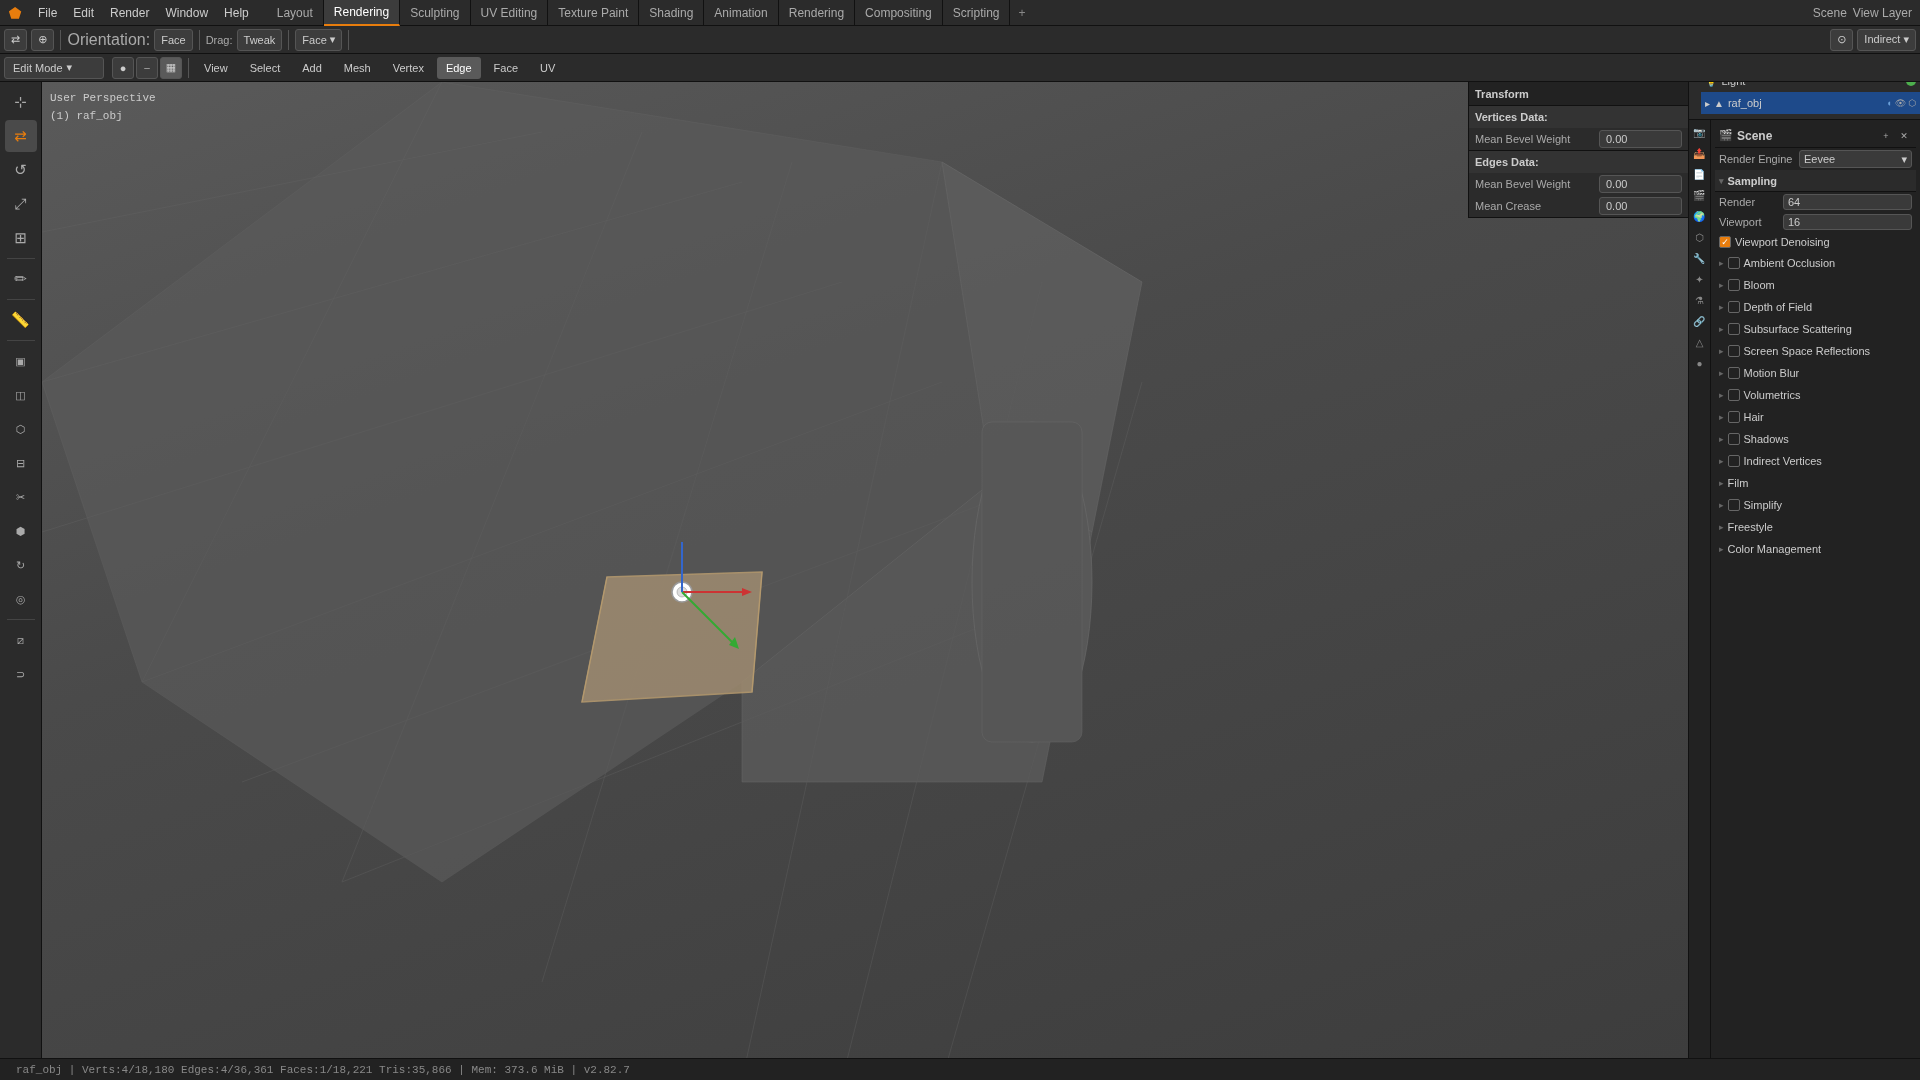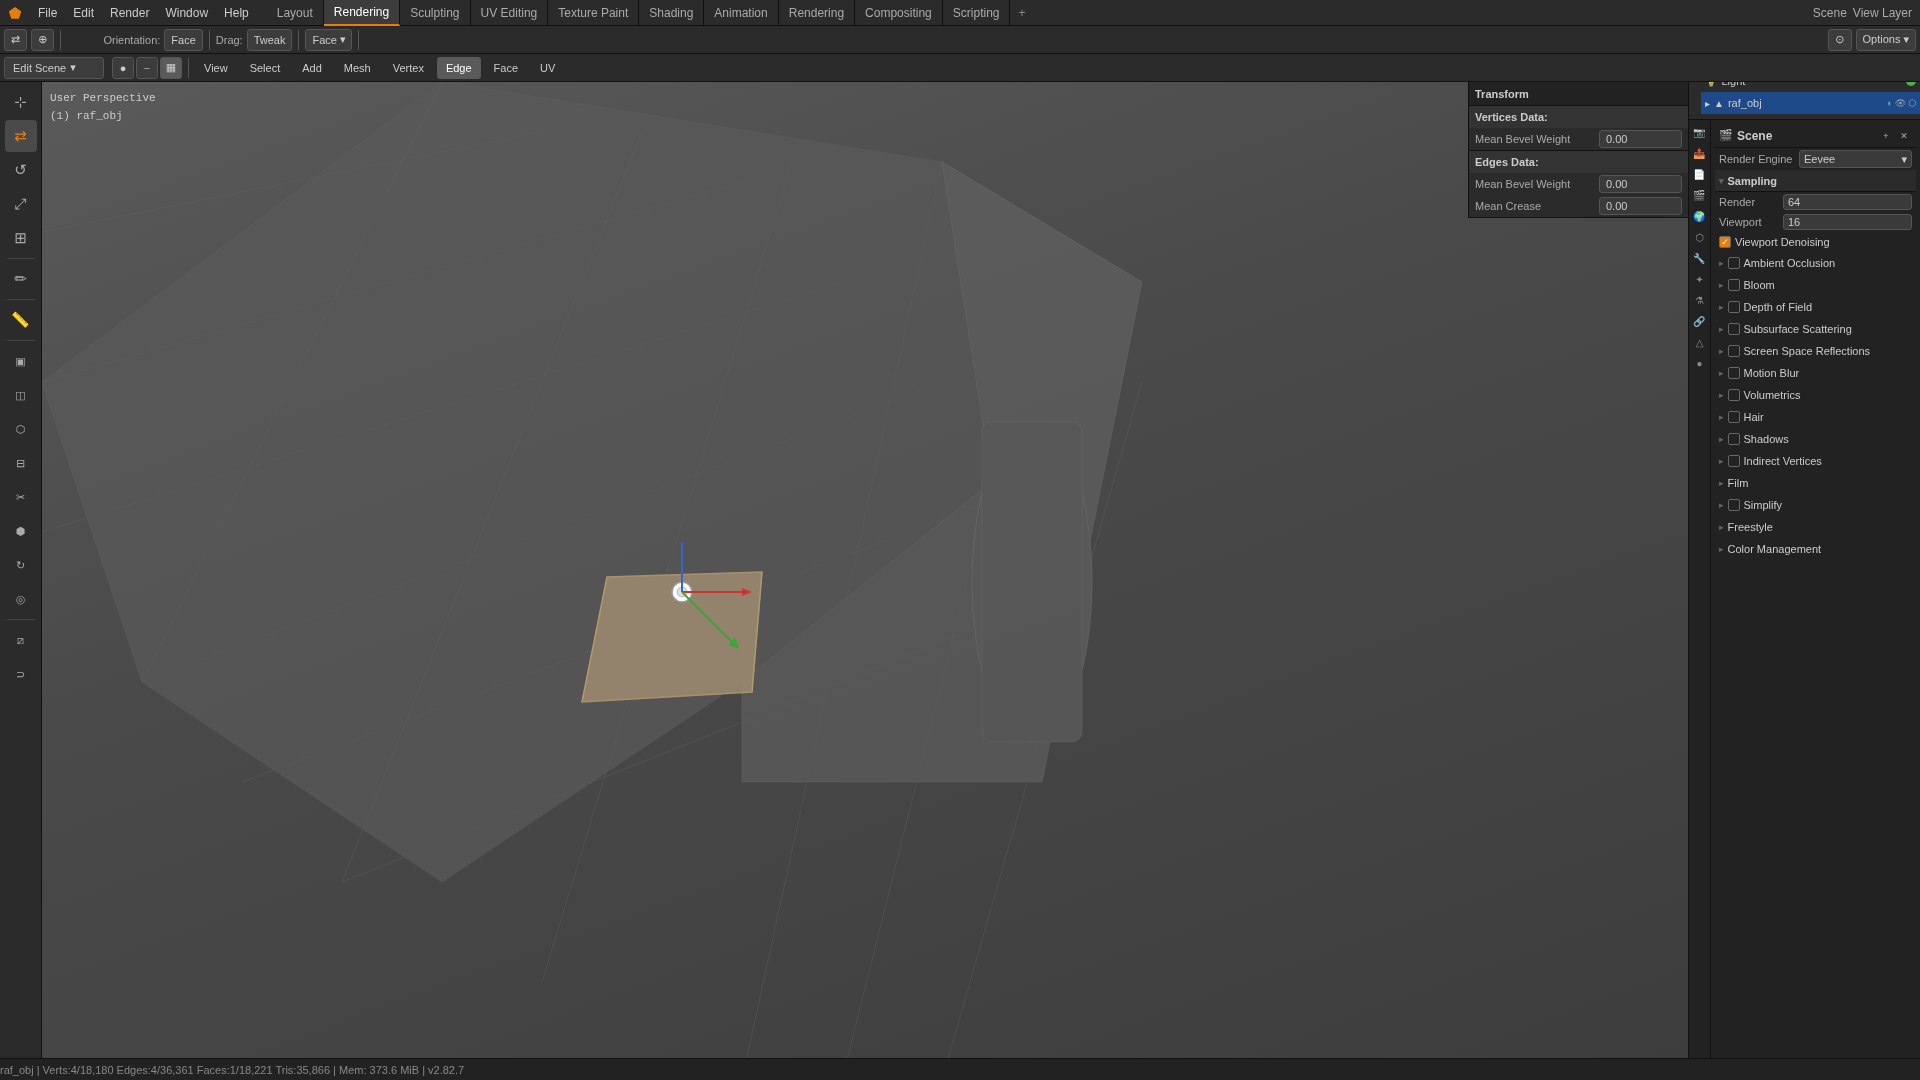--- a/index.html
+++ b/index.html
@@ -408,25 +408,26 @@
     
     .status-bar {
       position: absolute;
       bottom: 0;
       left: 0;
       right: 0;
       height: 22px;
       background: #222;
       display: flex;
       align-items: center;
-      padding: 0 0;
+      padding: 0 16px;
       font-size: 11px;
       color: #888;
       border-top: 1px solid #111;
       z-index: 100;
+      font-family: Liberation Mono, monospace;
     }
 
     
     .scene-header {
       height: 24px;
       display: flex;
       align-items: center;
       padding: 0 4px;
       gap: 4px;
       border-bottom: 1px solid #111;
@@ -594,40 +595,40 @@
     <span>View Layer</span>
   </div>
 </div>
 
 <div class="toolbar-bar">
   <div class="toolbar-btn">⇄</div>
   <div class="toolbar-btn">
     <span>⊕</span>
   </div>
   <div class="toolbar-separator"></div>
-  <span style="color:#aaa;font-size:11px;margin-left:36px;">Orientation:</span>
+  <span style="color:#aaa;font-size:16px;">Orientation:</span>
   <div class="toolbar-btn">Face</div>
   <div class="toolbar-separator"></div>
   <span style="color:#aaa;font-size:11px;">Drag:</span>
   <div class="toolbar-btn">Tweak</div>
   <div class="toolbar-separator"></div>
   <div class="toolbar-btn">
     <span>Face</span>
     <span>▾</span>
   </div>
   <div class="toolbar-separator"></div>
   <div style="margin-left:auto;display:flex;align-items:center;gap:4px;">
     <div class="toolbar-btn">⊙</div>
-    <div class="toolbar-btn">Options ▾</div>
+    <div class="toolbar-btn">Indirect ▾</div>
   </div>
 </div>
 
 <div class="mode-bar">
   <div class="mode-dropdown">
-    <span>Edit Scene</span>
+    <span>Edit Mode</span>
     <span>▾</span>
   </div>
   <div style="display:flex;align-items:center;gap:2px;margin-left:4px;">
     <div class="toolbar-btn" style="width:22px;height:22px;padding:0;justify-content:center;">●</div>
     <div class="toolbar-btn" style="width:22px;height:22px;padding:0;justify-content:center;">⎯</div>
     <div class="toolbar-btn" style="width:22px;height:22px;padding:0;justify-content:center;background:#5a5a5a;">▦</div>
   </div>
   <div class="toolbar-separator"></div>
   <div class="mode-btn">View</div>
   <div class="mode-btn">Select</div>

